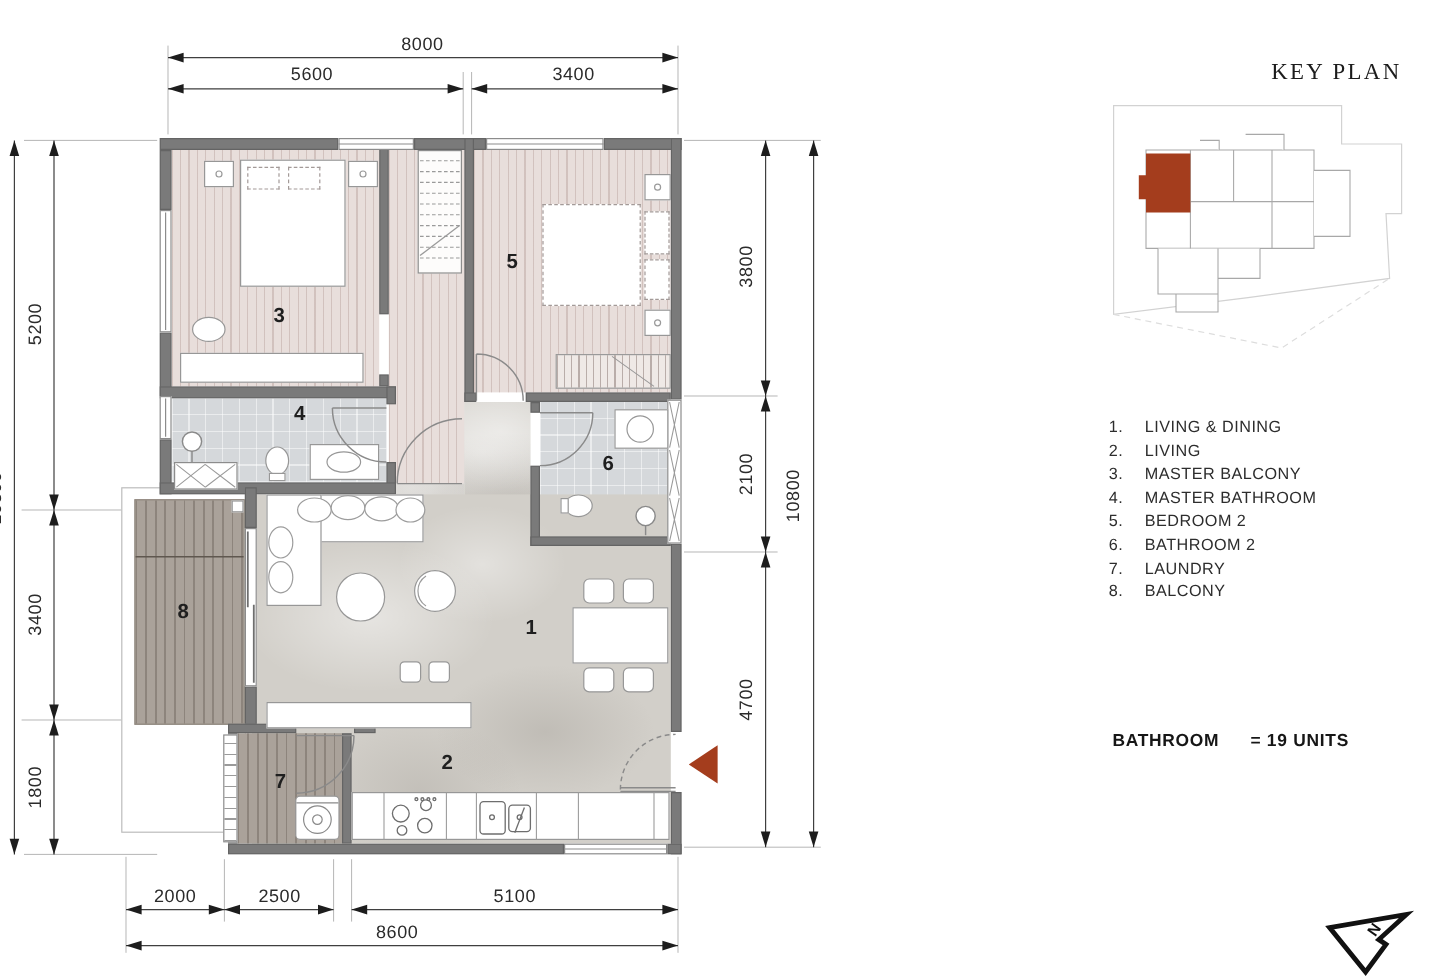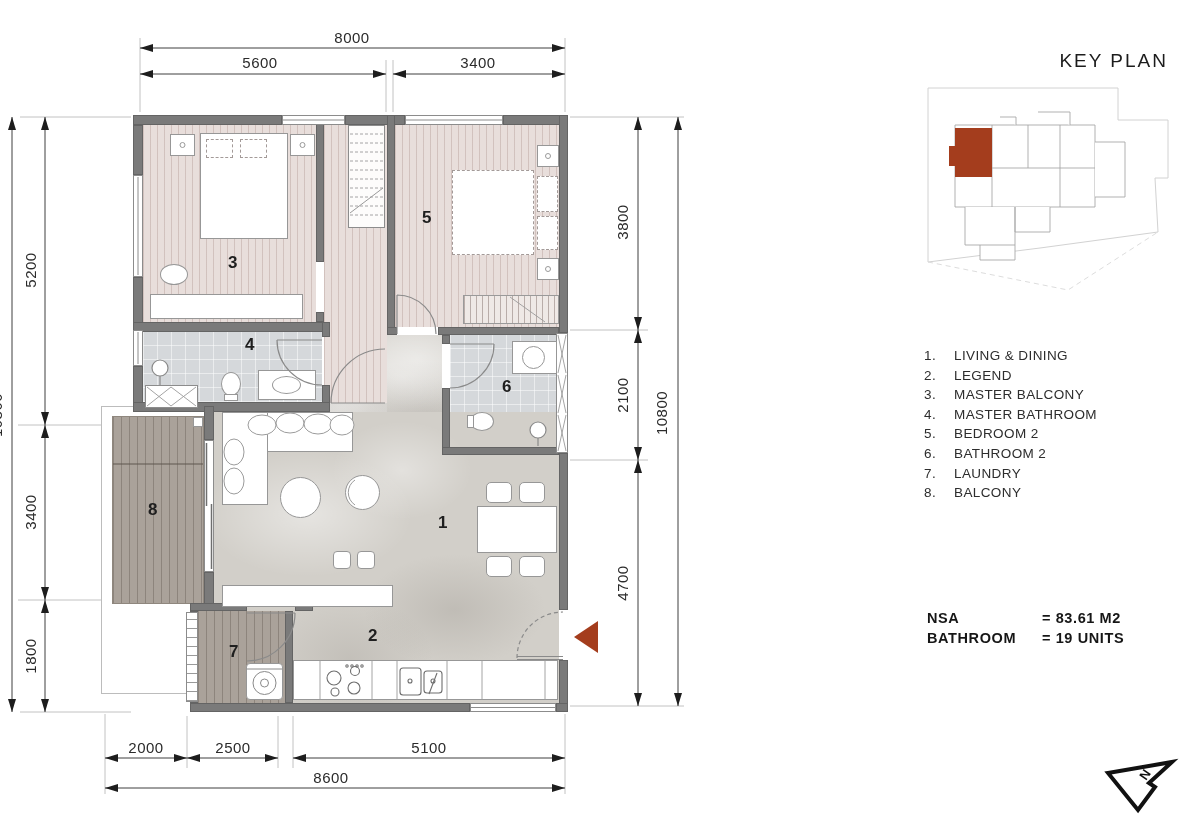--- a/index.html
+++ b/index.html
@@ -28,21 +28,21 @@
     background-image:repeating-linear-gradient(90deg,rgba(120,100,95,.45) 0 1px,transparent 1px 6px);}
   .rack{position:absolute;background-color:#fff;border:1px solid #8c8c8c;
     background-image:repeating-linear-gradient(0deg,#9a9a9a 0 1px,transparent 1px 9px);}
   .roomnum{position:absolute;transform:translate(-50%,-50%);font-size:17px;font-weight:bold;
     color:#1f1f1f;letter-spacing:.5px;}
   .dim{position:absolute;transform:translate(-50%,-50%);font-size:15px;color:#2b2b2b;
     white-space:nowrap;letter-spacing:.5px;}
   .dimv{position:absolute;transform:translate(-50%,-50%) rotate(-90deg);font-size:15px;color:#2b2b2b;
     white-space:nowrap;letter-spacing:.5px;}
   .panel-title{position:absolute;font-size:19px;letter-spacing:2px;color:#1c1c1c;font-weight:500;
-    text-align:right;}
+    text-align:right;font-family:Liberation Serif, serif;}
   .legend-list{position:absolute;}
   .legend-row{display:flex;font-size:13.5px;color:#2d2d2d;letter-spacing:.4px;font-weight:500;
     margin-bottom:4.6px;}
   .legend-row .num{width:30px;}
   .stats{position:absolute;}
   .stat-row{display:flex;font-size:14.5px;font-weight:bold;color:#161616;letter-spacing:.6px;
     margin-bottom:4px;}
   .stat-row .lbl{width:115px;}
   svg{position:absolute;left:0;top:0;pointer-events:none;}
 </style>
@@ -329,21 +329,21 @@
   </svg>
 
 
   <div class="legend-list" style="left:924px;top:348px;width:250px;">
     <div class="legend-row">
       <span class="num">1.</span>
       <span>LIVING &amp; DINING</span>
       </div>
     <div class="legend-row">
       <span class="num">2.</span>
-      <span>LEGEND</span>
+      <span>LIVING</span>
       </div>
     <div class="legend-row">
       <span class="num">3.</span>
       <span>MASTER BALCONY</span>
       </div>
     <div class="legend-row">
       <span class="num">4.</span>
       <span>MASTER BATHROOM</span>
       </div>
     <div class="legend-row">
@@ -358,24 +358,20 @@
       <span class="num">7.</span>
       <span>LAUNDRY</span>
       </div>
     <div class="legend-row">
       <span class="num">8.</span>
       <span>BALCONY</span>
       </div>
   </div>
 
   <div class="stats" style="left:927px;top:610px;width:250px;">
-    <div class="stat-row">
-      <span class="lbl">NSA</span>
-      <span>= 83.61 M2</span>
-      </div>
     <div class="stat-row">
       <span class="lbl">BATHROOM</span>
       <span>= 19 UNITS</span>
       </div>
   </div>
 
   <svg style="left:1102px;top:757px;" width="78" height="57" viewBox="0 0 78 57">
     <path d="M6 16 L70 5 L47 26 L53 30 L36 53 Z" fill="#ffffff" stroke="#111111" stroke-width="4" stroke-linejoin="miter"></path>
     <text x="44" y="24" transform="rotate(-55 44 24)" font-size="13" font-weight="bold" fill="#111111" font-family="Liberation Sans, sans-serif">N</text>
   </svg>

